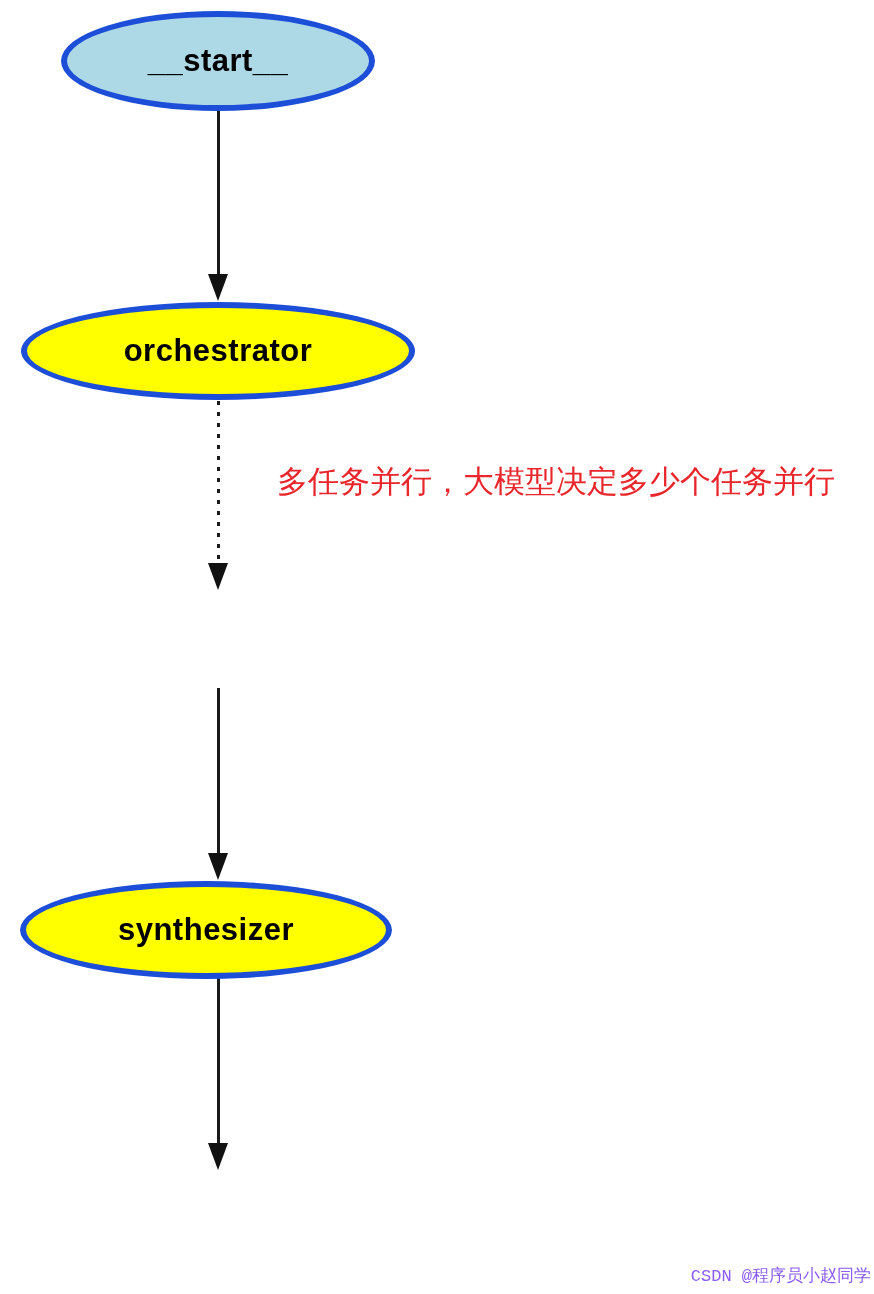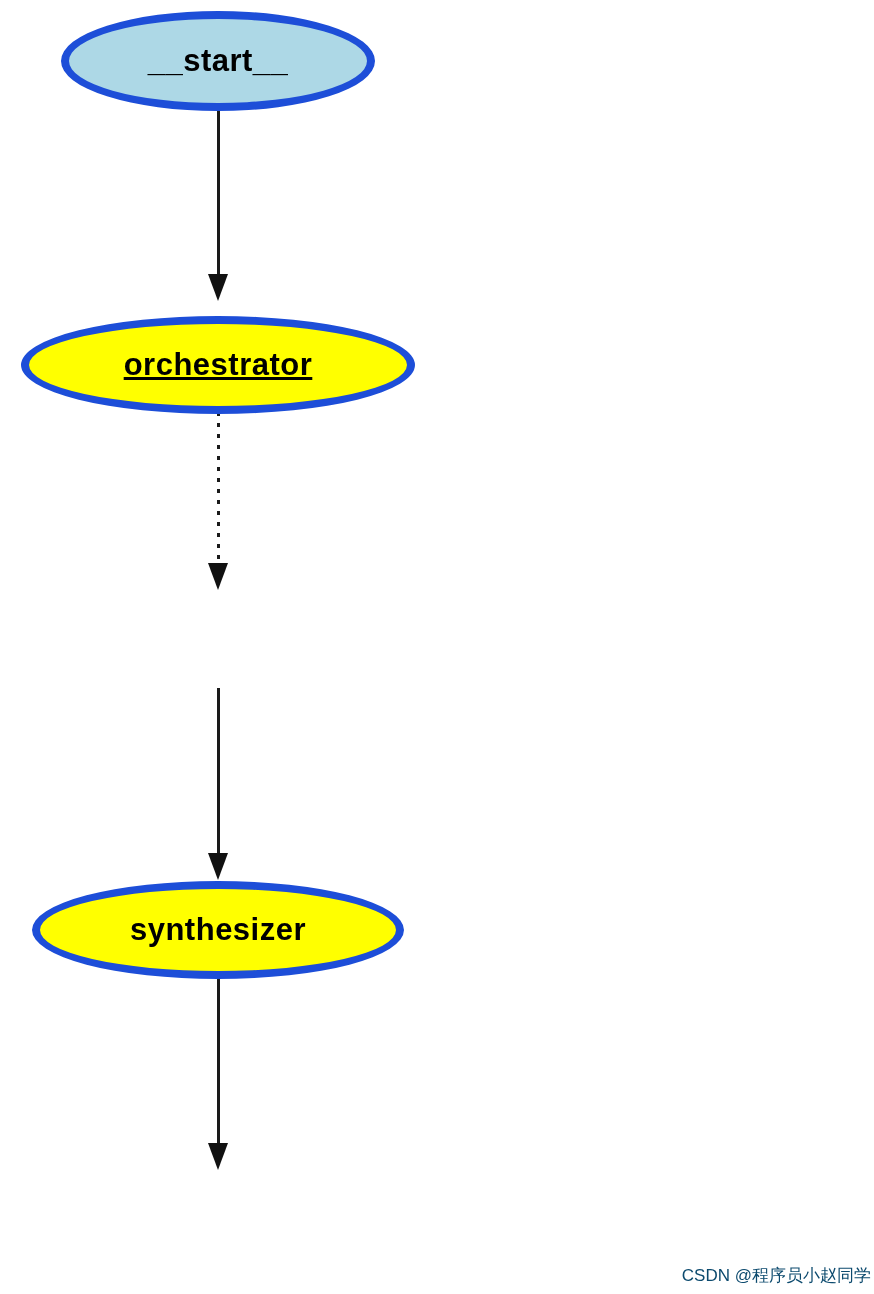--- a/index.html
+++ b/index.html
@@ -11,38 +11,38 @@
   .canvas {
     position: relative;
     width: 874px;
     height: 1294px;
     background: #ffffff;
     overflow: hidden;
   }
   
   .node {
     position: absolute;
-    border: 8px solid #1d4ed8;
+    border: 6px solid #1d4ed8;
     border-radius: 50%;
     display: flex;
     align-items: center;
     justify-content: center;
     box-sizing: border-box;
   }
   .node .label {
     font-weight: bold;
     font-size: 31px;
     color: #000000;
     white-space: nowrap;
     letter-spacing: 0.5px;
   }
   .node-start       { left: 61px;  top: 11px;   width: 314px; height: 100px; }
-  .node-orchestrator{ left: 21px;  top: 316px;  width: 394px; height: 98px; text-decoration: underline; }
+  .node-orchestrator{ left: 21px;  top: 302px;  width: 394px; height: 98px; }
   .node-llm-call    { left: 80px;  top: 591px;  width: 276px; height: 98px; }
-  .node-synthesizer { left: 32px;  top: 881px;  width: 372px; height: 98px; }
+  .node-synthesizer { left: 20px;  top: 881px;  width: 372px; height: 98px; }
   .node-end         { left: 74px;  top: 1171px; width: 288px; height: 98px; }
 
   
   .edge-line {
     position: absolute;
     width: 3px;
     background: #1a1a1a;
   }
   .edge-line.dotted {
     background: repeating-linear-gradient(
@@ -109,16 +109,17 @@
   <div class="node node-orchestrator" style="background-color: rgb(255, 255, 0);">
     <span class="label">orchestrator</span>
   </div>
 
 
   <div class="node node-synthesizer" style="background-color: rgb(255, 255, 0);">
     <span class="label">synthesizer</span>
   </div>
 
 
+  <div class="annotation" style="color: rgb(232, 38, 43);">多任务并行，大模型决定多少个任务并行</div>
 
-  <div class="watermark" style="color: #0c4a6e;">CSDN @程序员小赵同学</div>
+  <div class="watermark" style="color: #8b5cf6; font-family: Liberation Mono, monospace;">CSDN @程序员小赵同学</div>
 
 </div>
 
 </body></html>

